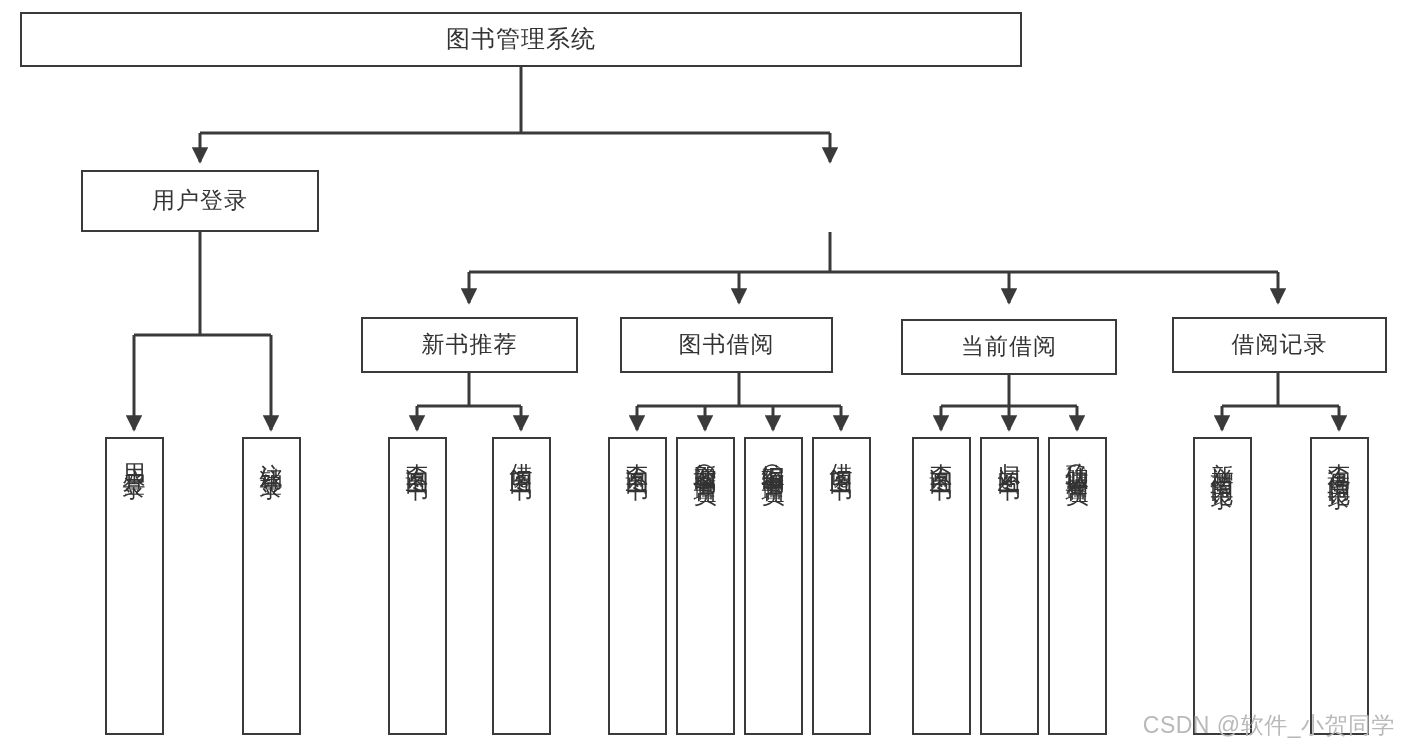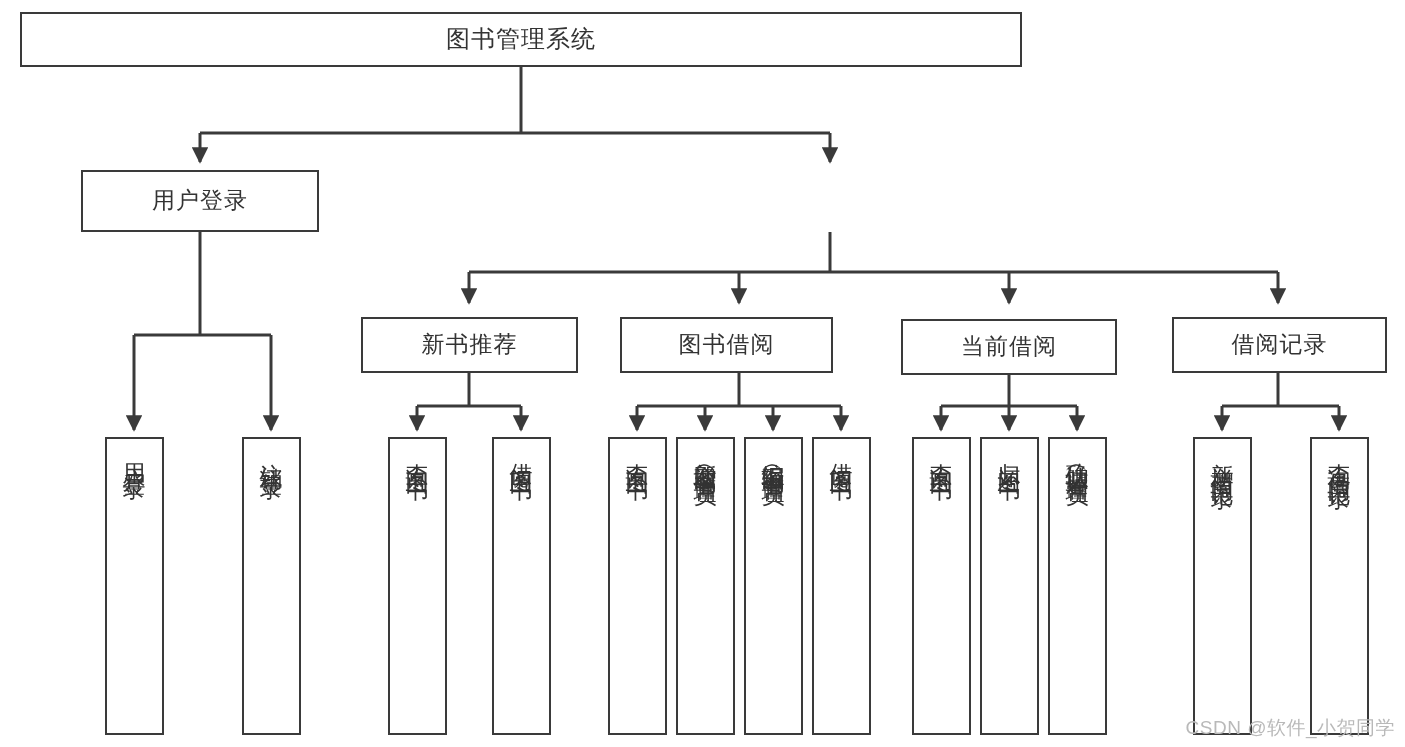--- a/index.html
+++ b/index.html
@@ -60,21 +60,21 @@
     display: block;
     text-align: center;
   }
   .vert.tall .vlabel {
     letter-spacing: 3px;
   }
   .watermark {
     position: absolute;
     right: 10px;
     bottom: 6px;
-    font-size: 19px;
+    font-size: 23px;
     color: #b9b9b9;
     letter-spacing: 0.5px;
     white-space: nowrap;
   }
 </style>
 </head>
 <body>
 
 <div id="canvas">
 

